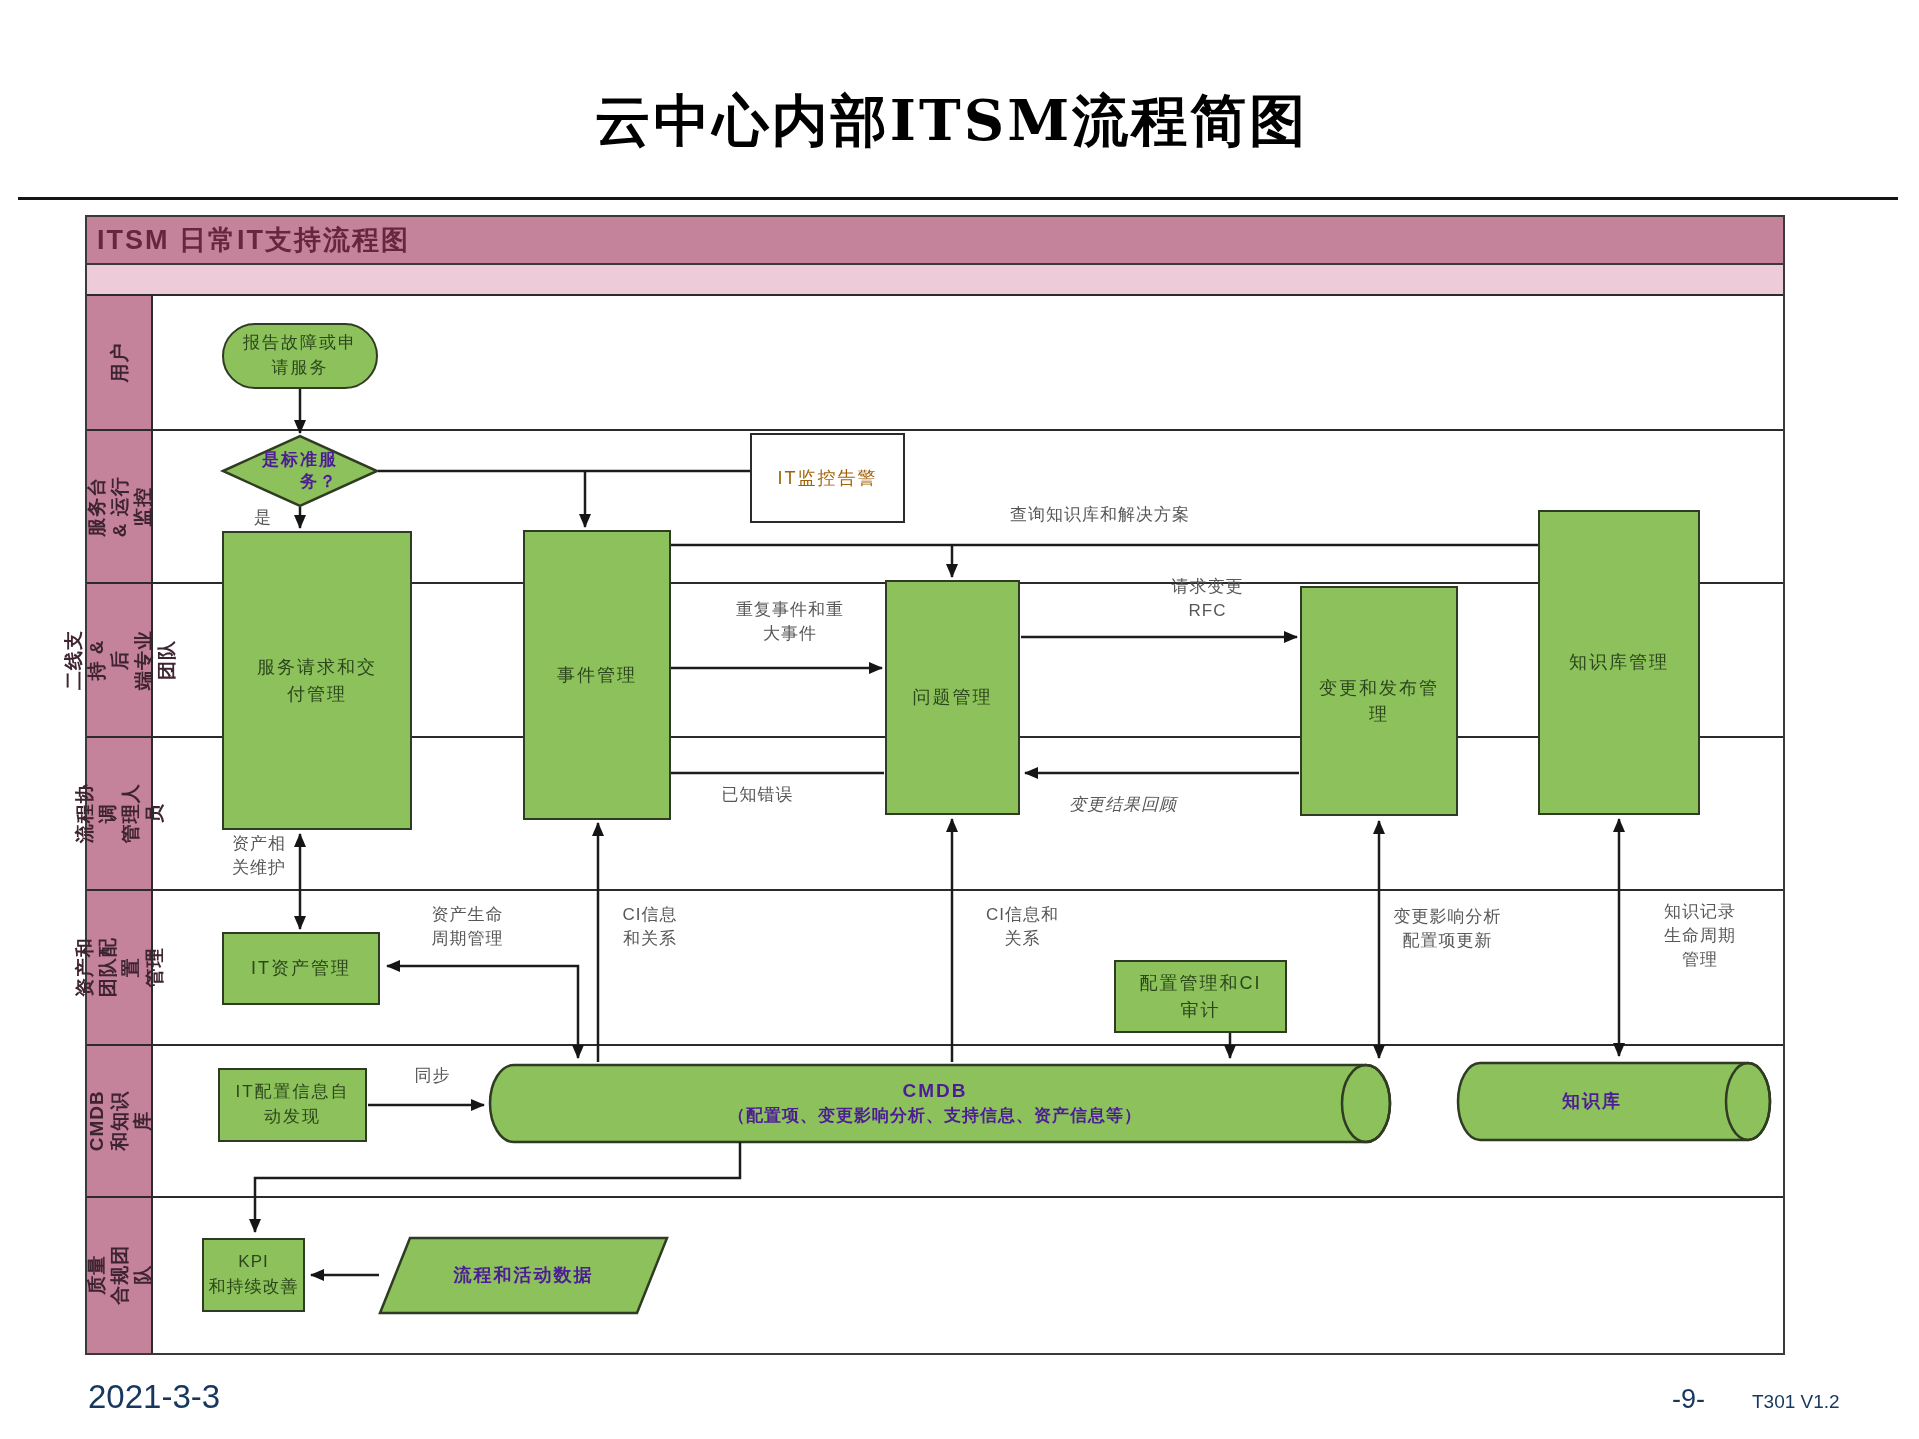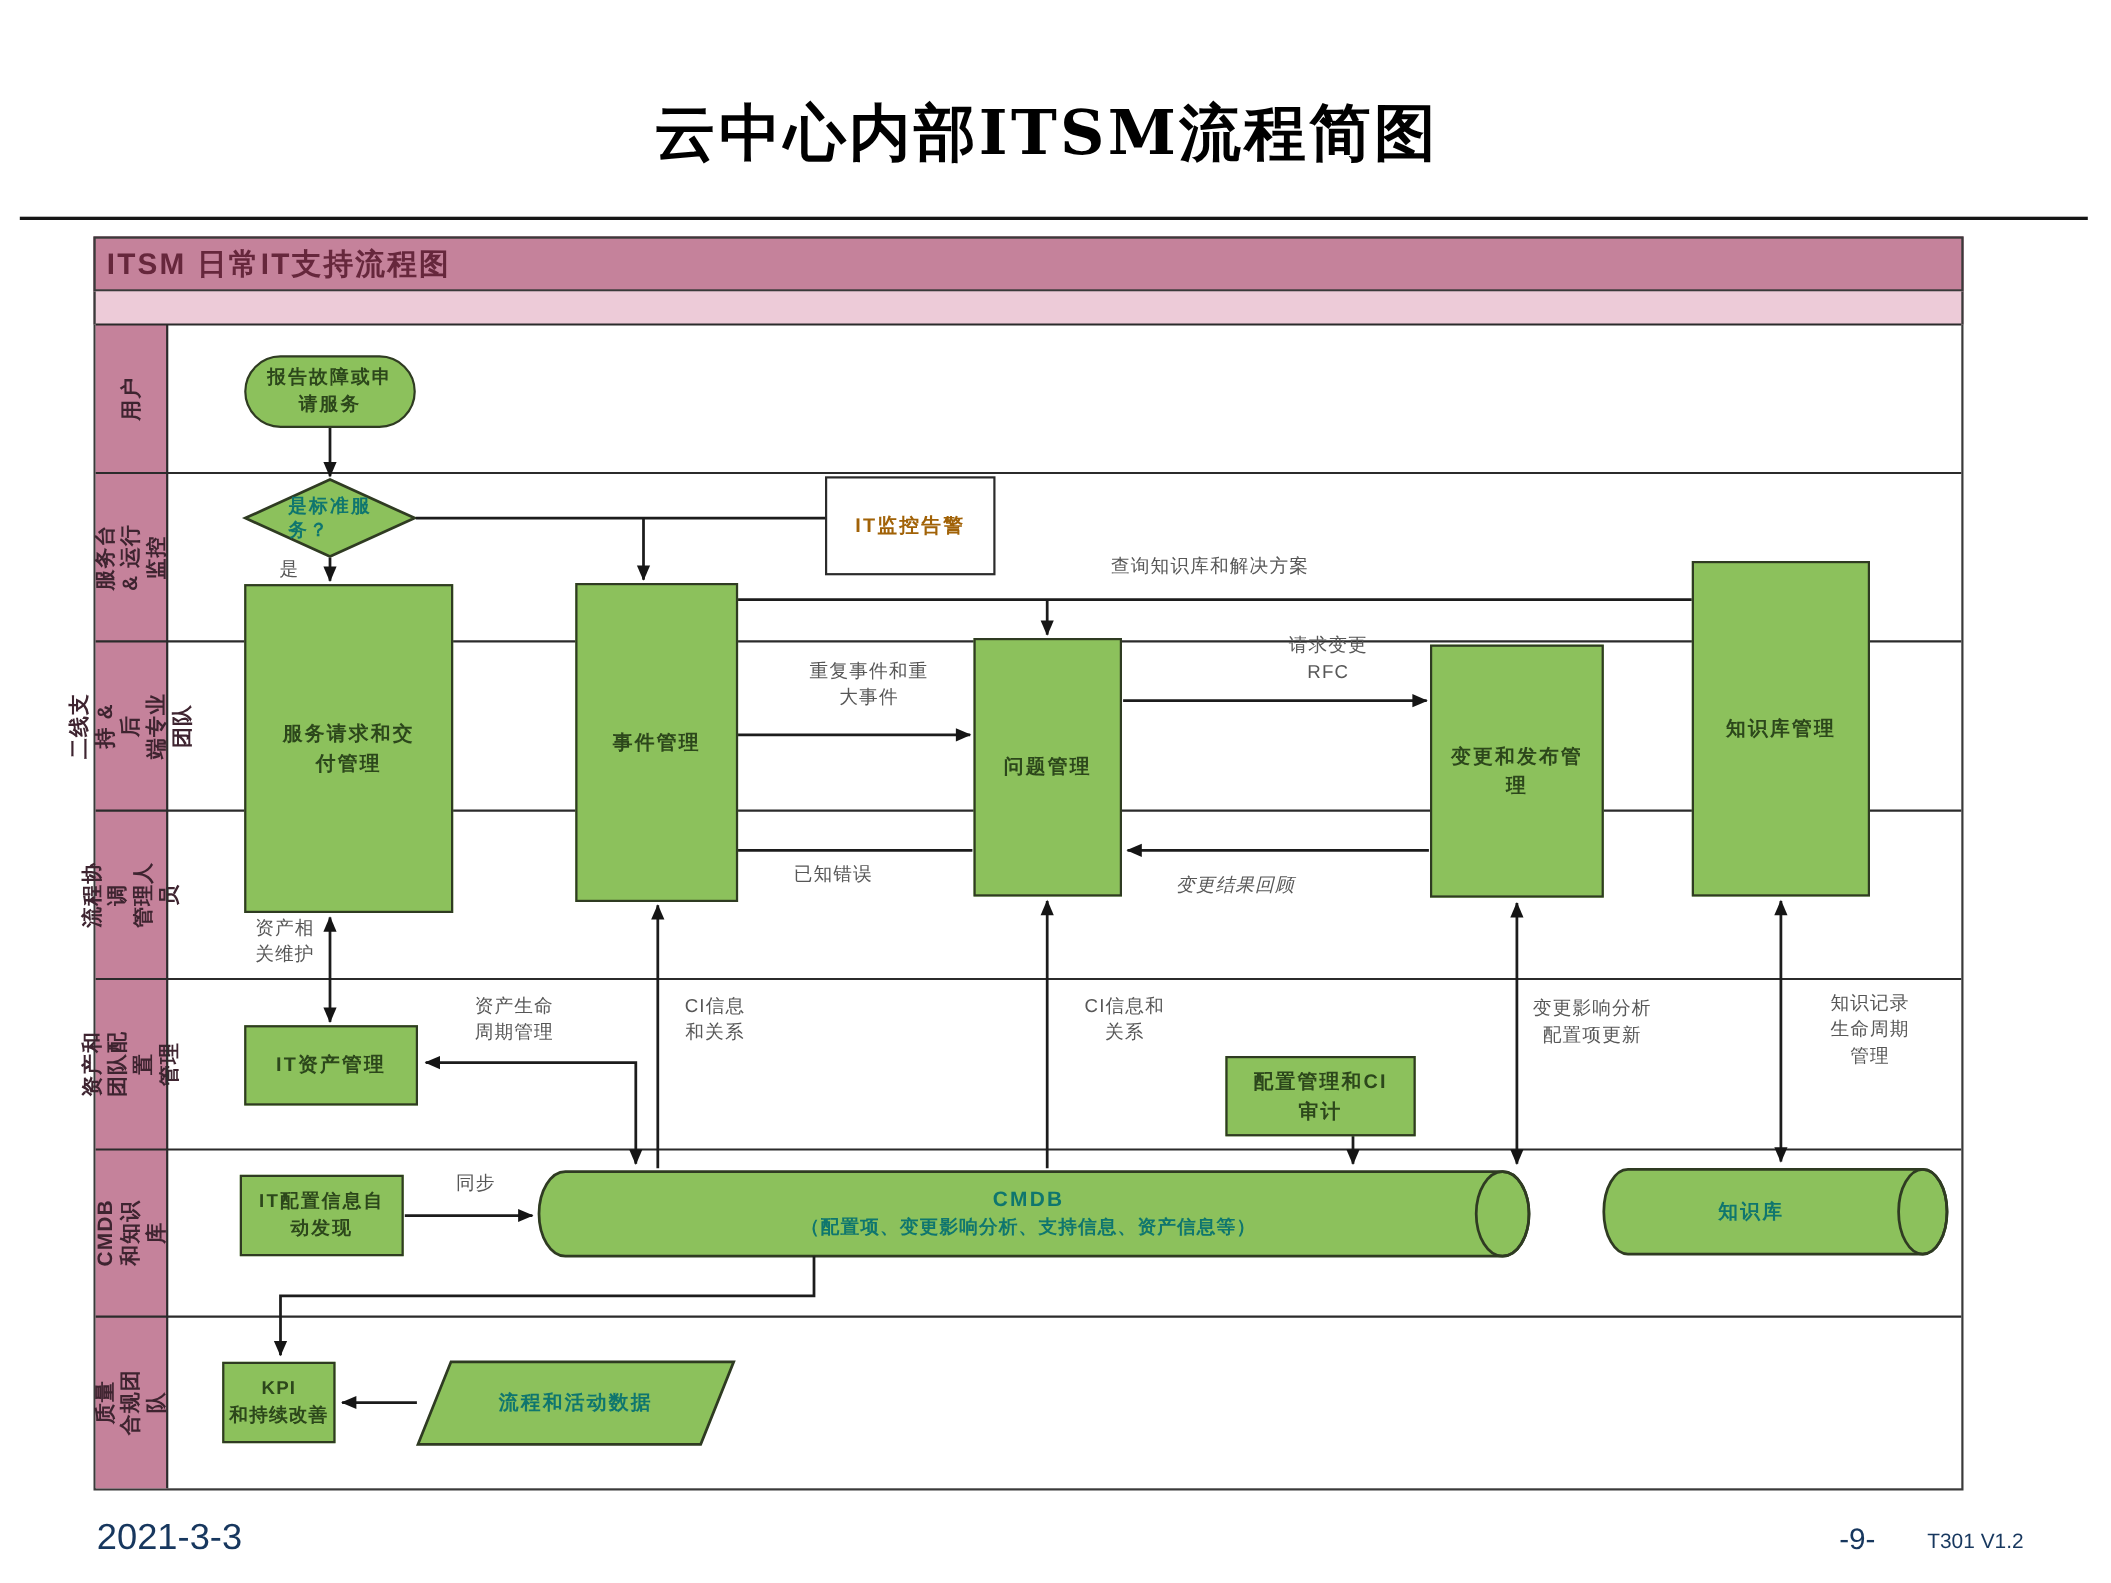--- a/index.html
+++ b/index.html
@@ -17,27 +17,27 @@
   .subbar{position:absolute;left:85px;top:265px;width:1700px;height:30px;background:#EDCBD8;
           box-sizing:border-box;border-left:2px solid #3a3a3a;border-right:2px solid #3a3a3a;}
   .lane-cell{position:absolute;left:87px;width:65px;background:#C5829B;
              display:flex;align-items:center;justify-content:center;}
   .vtext{transform:rotate(-90deg);transform-origin:center;font-size:19px;font-weight:600;
          color:#3E2430;white-space:pre-line;text-align:center;letter-spacing:1px;line-height:1.22;
          width:max-content;}
   svg.overlay{position:absolute;left:0;top:0;width:1919px;height:1439px;z-index:2;}
   .box{position:absolute;background:#8CC15C;border:2px solid #2F3B22;box-sizing:border-box;
        display:flex;align-items:center;justify-content:center;text-align:center;
-       color:#2C471B;font-size:18px;font-weight:700;letter-spacing:2px;line-height:1.45;
+       color:#2C471B;font-size:18px;font-weight:400;letter-spacing:2px;line-height:1.45;
        white-space:pre-line;z-index:3;}
   .whitebox{background:#ffffff;border:2px solid #2b2b2b;color:#a16207;}
   .stadium{border-radius:34px;}
   .freetext{position:absolute;background:transparent;border:none;z-index:3;
-            display:flex;align-items:center;justify-content:center;text-align:left;
-            color:#0f766e;font-size:18px;font-weight:600;letter-spacing:2px;line-height:1.45;
+            display:flex;align-items:center;justify-content:center;text-align:right;
+            color:#4c1d95;font-size:18px;font-weight:600;letter-spacing:2px;line-height:1.45;
             white-space:pre-line;}
   .cy-title{font-weight:700;font-size:19px;letter-spacing:2px;}
   .cy-sub{font-size:17px;font-weight:600;letter-spacing:1px;}
   .elabel{position:absolute;color:#575757;font-size:17px;font-weight:500;text-align:center;
           white-space:pre-line;letter-spacing:1px;line-height:1.4;z-index:3;}
   .ft{position:absolute;color:#17375E;z-index:3;white-space:nowrap;}
 </style>
 </head>
 <body>
 

